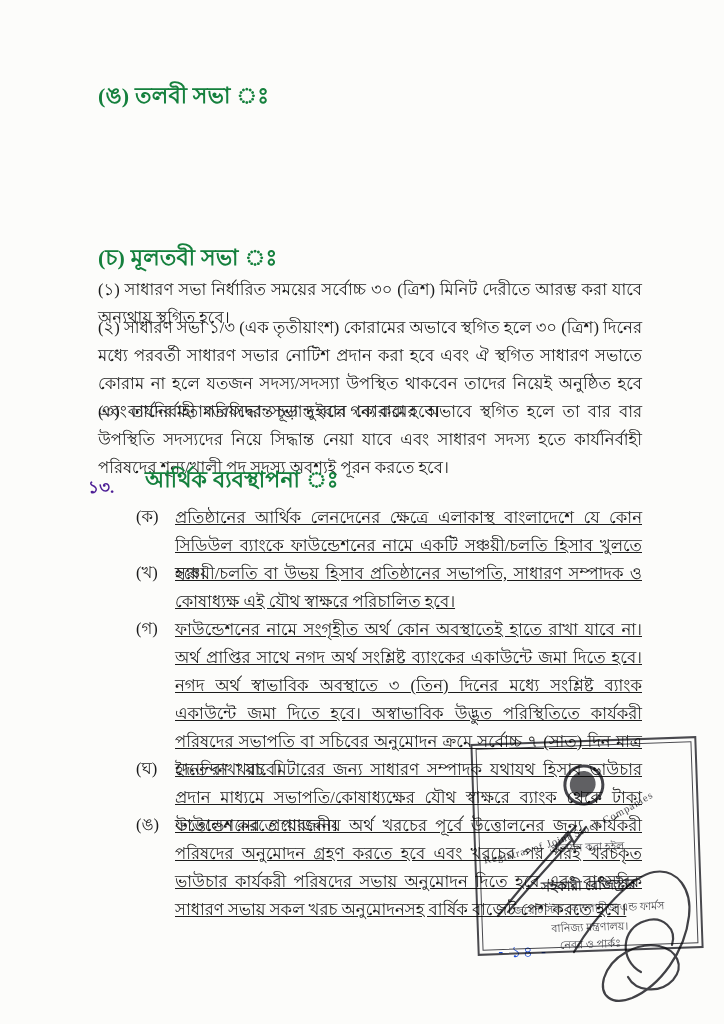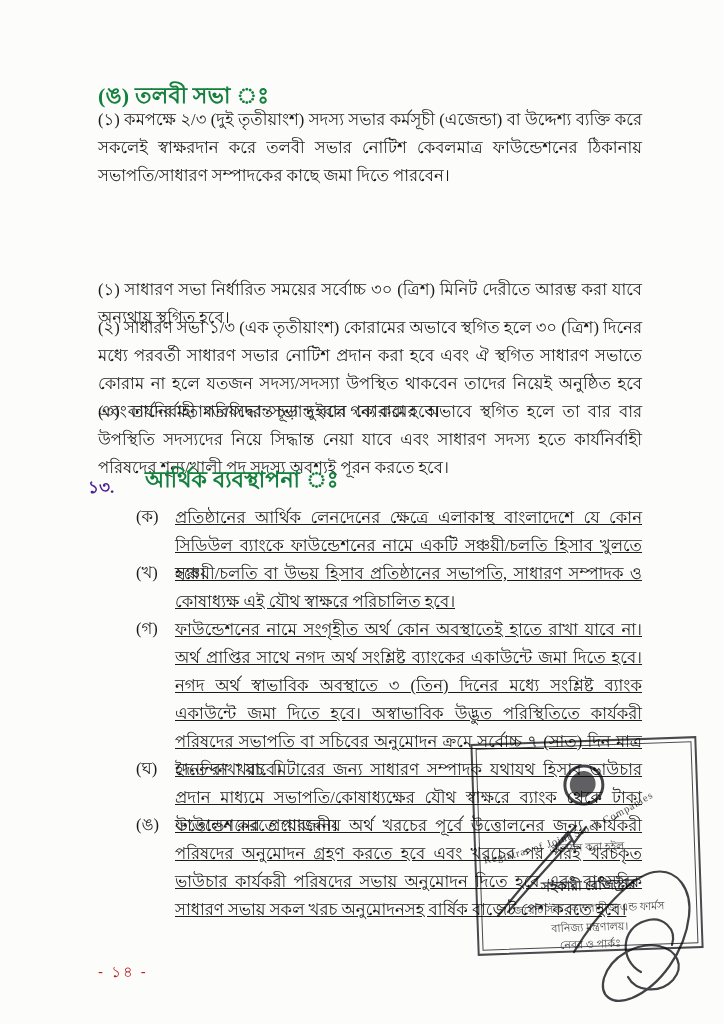--- a/index.html
+++ b/index.html
@@ -28,22 +28,22 @@
   .sub-item{position:absolute;left:136px;width:506px;}
   .sub-item .label{
     position:absolute;left:0;top:0;
     font-size:16.5px;color:#1b1b1b;
   }
   .sub-item .text{
     position:absolute;left:39px;width:467px;
     font-size:16.5px;line-height:28px;text-align:justify;color:#1b1b1b;text-decoration:underline;
   }
   .page-number{
-    position:absolute;left:98px;top:960px;width:450px;
-    text-align:left;font-size:15px;color:#b91c1c;letter-spacing:2px;
+    position:absolute;left:98px;top:940px;width:450px;
+    text-align:right;font-size:15px;color:#1d4ed8;letter-spacing:2px;
     font-family:"Liberation Sans","DejaVu Sans",sans-serif;
   }
   
   .stamp{
     position:absolute;left:474px;top:740px;width:226px;height:212px;
     transform:rotate(-2deg);
     mix-blend-mode:multiply;opacity:.92;
     border:2px solid #3a3a40;
     box-sizing:border-box;
     z-index:3;
@@ -67,22 +67,22 @@
     position:absolute;left:0;top:0;z-index:4;
     mix-blend-mode:multiply;
   }
 </style>
 </head>
 <body>
 
 <div class="page">
 
   <div class="sec-heading" style="top:78px">(ঙ) তলবী সভা ঃ</div>
-  <div class="para" style="top:106px">(১) কমপক্ষে ২/৩ (দুই তৃতীয়াংশ) সদস্য সভার কর্মসূচী (এজেন্ডা) বা উদ্দেশ্য ব্যক্তি করে সকলেই স্বাক্ষরদান করে তলবী সভার নোটিশ কেবলমাত্র ফাউন্ডেশনের ঠিকানায় সভাপতি/সাধারণ সম্পাদকের কাছে জমা দিতে পারবেন।</div>
 
+  <div class="sec-heading" style="top:240px">(চ) মূলতবী সভা ঃ</div>
   <div class="para" style="top:276px">(১) সাধারণ সভা নির্ধারিত সময়ের সর্বোচ্চ ৩০ (ত্রিশ) মিনিট দেরীতে আরম্ভ করা যাবে অন্যথায় স্থগিত হবে।</div>
   <div class="para" style="top:314px">(২) সাধারণ সভা ১/৩ (এক তৃতীয়াংশ) কোরামের অভাবে স্থগিত হলে ৩০ (ত্রিশ) দিনের মধ্যে পরবর্তী সাধারণ সভার নোটিশ প্রদান করা হবে এবং ঐ স্থগিত সাধারণ সভাতে কোরাম না হলে যতজন সদস্য/সদস্যা উপস্থিত থাকবেন তাদের নিয়েই অনুষ্ঠিত হবে এবং তাদের মতামত/সিদ্ধান্ত চূড়ান্ত বলে গন্য করা হবে।</div>
   <div class="para" style="top:398px">(৩) কার্যনির্বাহী পরিষদের সভা দুইবার কোরামের অভাবে স্থগিত হলে তা বার বার উপস্থিতি সদস্যদের নিয়ে সিদ্ধান্ত নেয়া যাবে এবং সাধারণ সদস্য হতে কার্যনির্বাহী পরিষদের শূন্য/খালী পদ সদস্য অবশ্যই পূরন করতে হবে।</div>
 
   <div class="sec13-number">১৩.</div>
   <div class="sec-heading sec13-heading">আর্থিক ব্যবস্থাপনা ঃ</div>
 
   <div class="sub-item" style="top:504px">
     <span class="label">(ক)</span>
     <div class="text">প্রতিষ্ঠানের আর্থিক লেনদেনের ক্ষেত্রে এলাকাস্থ বাংলাদেশে যে কোন সিডিউল ব্যাংকে ফাউন্ডেশনের নামে একটি সঞ্চয়ী/চলতি হিসাব খুলতে হবে।</div>

